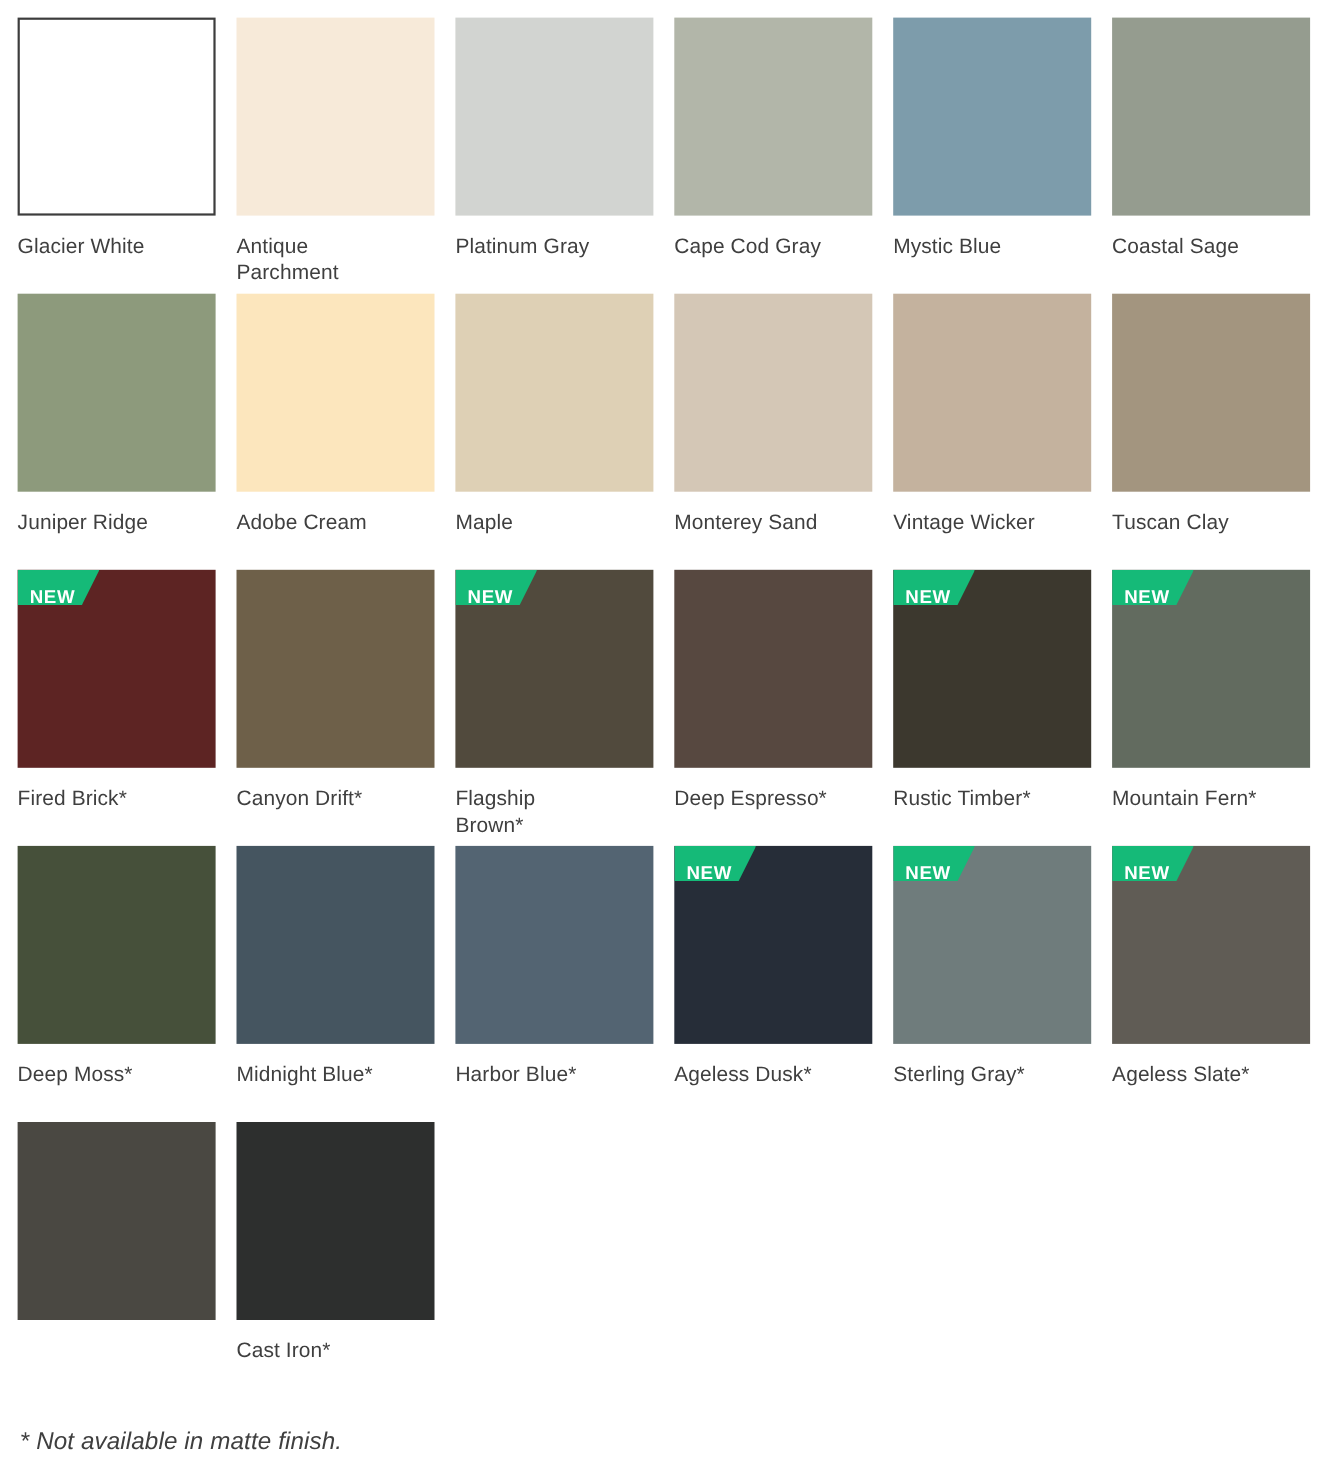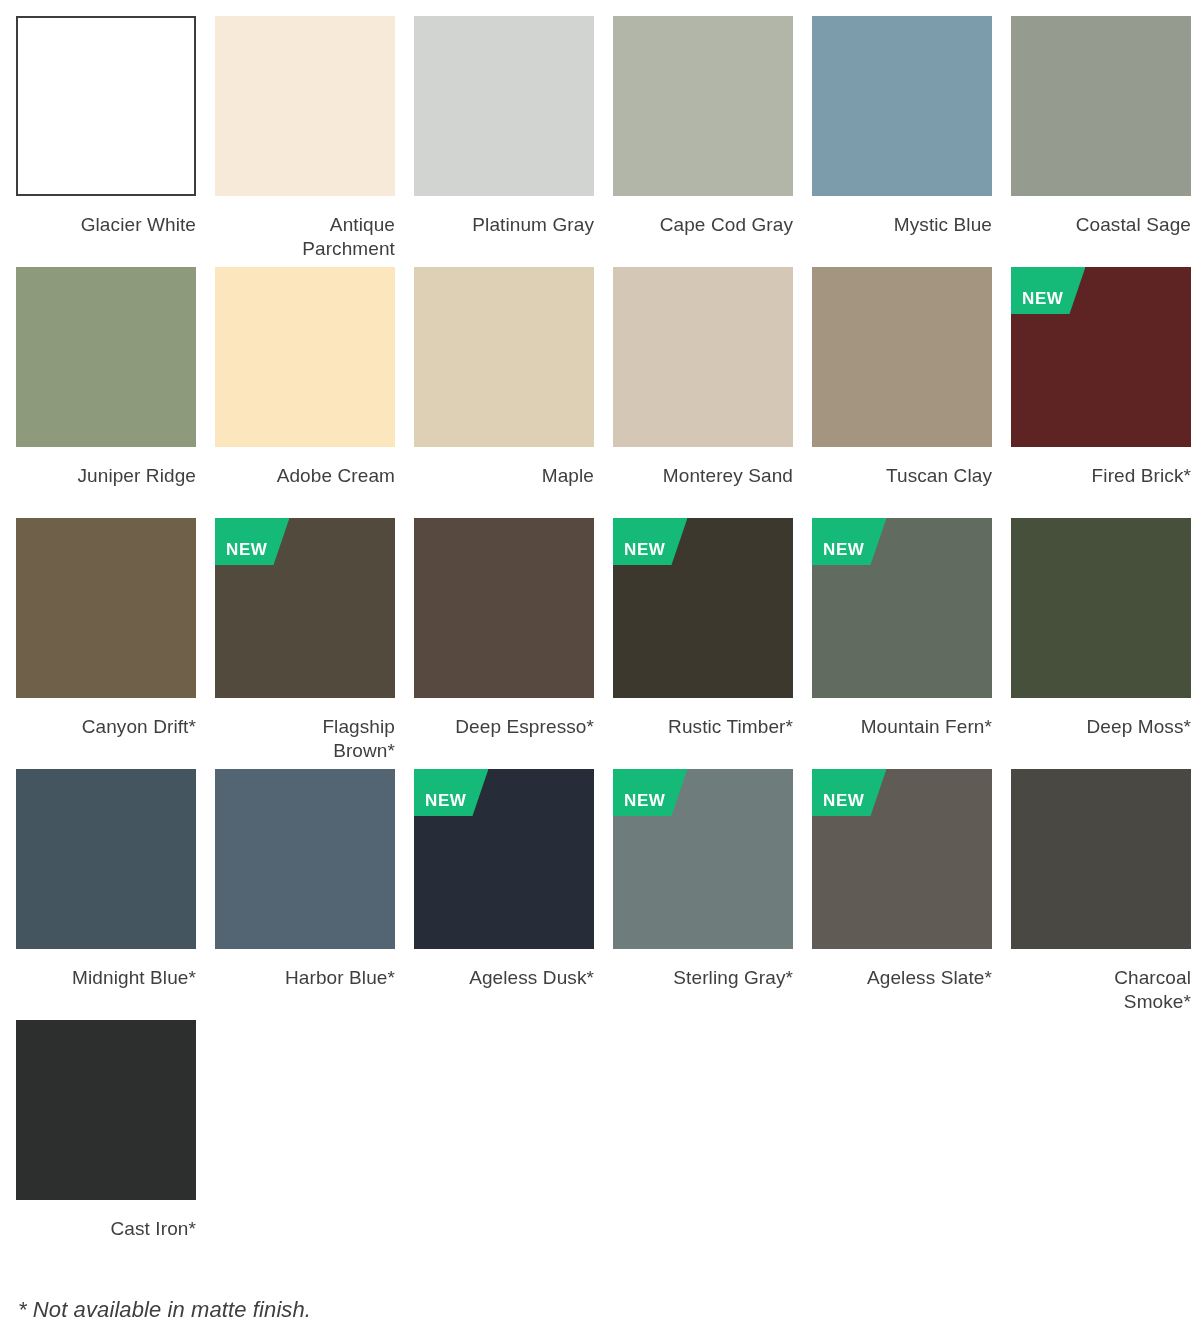--- a/index.html
+++ b/index.html
@@ -40,39 +40,39 @@
     height: 180px;
     display: block;
   }
   .swatch-chip.bordered {
     border: 2px solid #3d3d3d;
   }
   .new-badge {
     position: absolute;
     top: 0;
     left: 0;
-    height: 47px;
+    height: 32px;
     padding: 16px 22px 0 11px;
     display: flex;
     align-items: center;
     justify-content: flex-start;
     background: #15ba78;
     color: #ffffff;
     font-size: 17px;
     font-weight: bold;
     letter-spacing: 0.6px;
     line-height: 1;
     -webkit-clip-path: polygon(0 0, 100% 0, calc(100% - 16px) 100%, 0 100%);
     clip-path: polygon(0 0, 100% 0, calc(100% - 16px) 100%, 0 100%);
     z-index: 2;
   }
   .swatch-label {
     margin-top: 17px;
     width: 180px;
-    text-align: right;
+    text-align: left;
     font-size: 19px;
     line-height: 1.28;
     color: #3f3f3f;
     letter-spacing: 0.1px;
     white-space: pre-line;
   }
   .footnote {
     position: absolute;
     left: 18px;
     top: 1297px;
@@ -123,20 +123,24 @@
       </div>
       <div class="swatch-cell">
         <div class="swatch-chip" style="background-color: rgb(222, 208, 181);"></div>
         <div class="swatch-label">Maple</div>
       </div>
       <div class="swatch-cell">
         <div class="swatch-chip" style="background-color: rgb(212, 199, 182);"></div>
         <div class="swatch-label">Monterey Sand</div>
       </div>
       <div class="swatch-cell">
+        <div class="swatch-chip" style="background-color: rgb(196, 178, 158);"></div>
+        <div class="swatch-label">Vintage Wicker</div>
+      </div>
+      <div class="swatch-cell">
         <div class="swatch-chip" style="background-color: rgb(163, 149, 127);"></div>
         <div class="swatch-label">Tuscan Clay</div>
       </div>
       <div class="swatch-cell">
         <div class="swatch-chip" style="background-color: rgb(93, 36, 35);">
           <div class="new-badge" style="background: rgb(21, 186, 120);">NEW</div>
         </div>
         <div class="swatch-label">Fired Brick*</div>
       </div>
       <div class="swatch-cell">
@@ -191,22 +195,20 @@
         <div class="swatch-label">Sterling Gray*</div>
       </div>
       <div class="swatch-cell">
         <div class="swatch-chip" style="background-color: rgb(96, 92, 85);">
           <div class="new-badge" style="background: rgb(21, 186, 120);">NEW</div>
         </div>
         <div class="swatch-label">Ageless Slate*</div>
       </div>
       <div class="swatch-cell">
         <div class="swatch-chip" style="background-color: rgb(74, 72, 66);"></div>
-        <div class="swatch-label">Charcoal
-Smoke*</div>
       </div>
       <div class="swatch-cell">
         <div class="swatch-chip" style="background-color: rgb(45, 47, 46);"></div>
         <div class="swatch-label">Cast Iron*</div>
       </div>
     </div>
 
   <div class="footnote">* Not available in matte finish.</div>
 
 </div>

